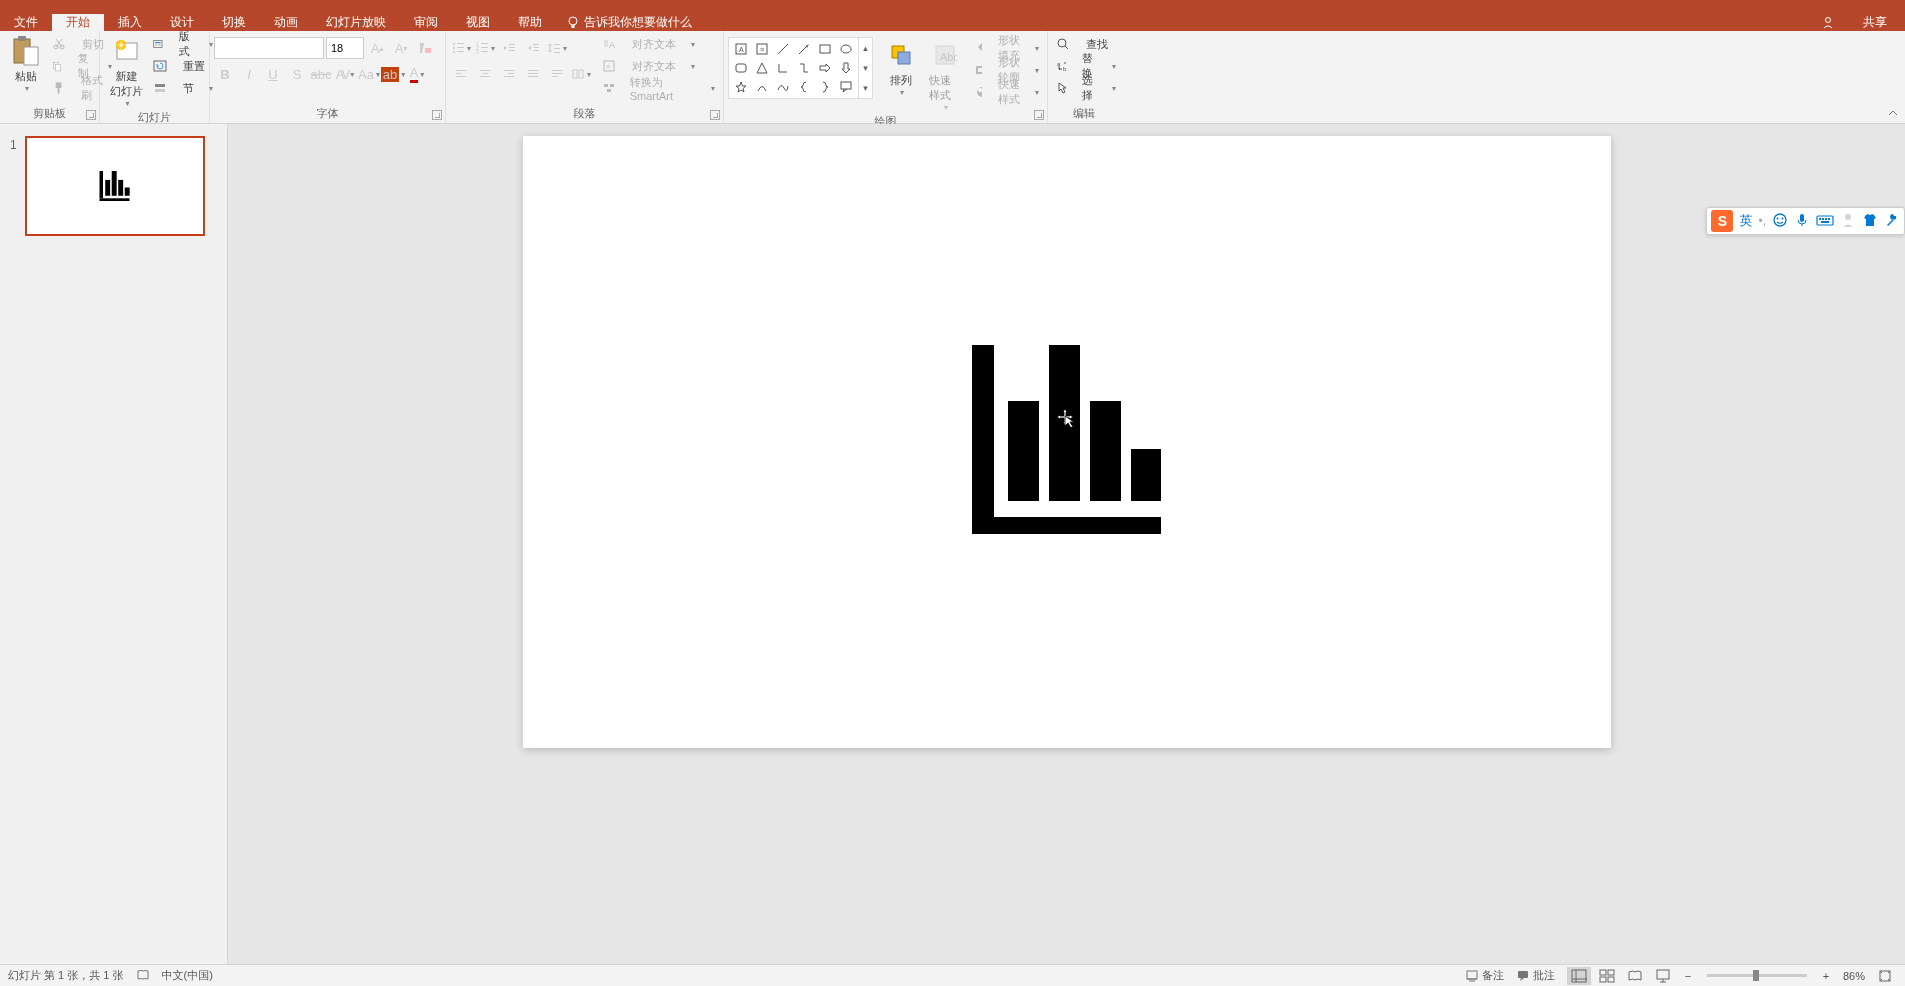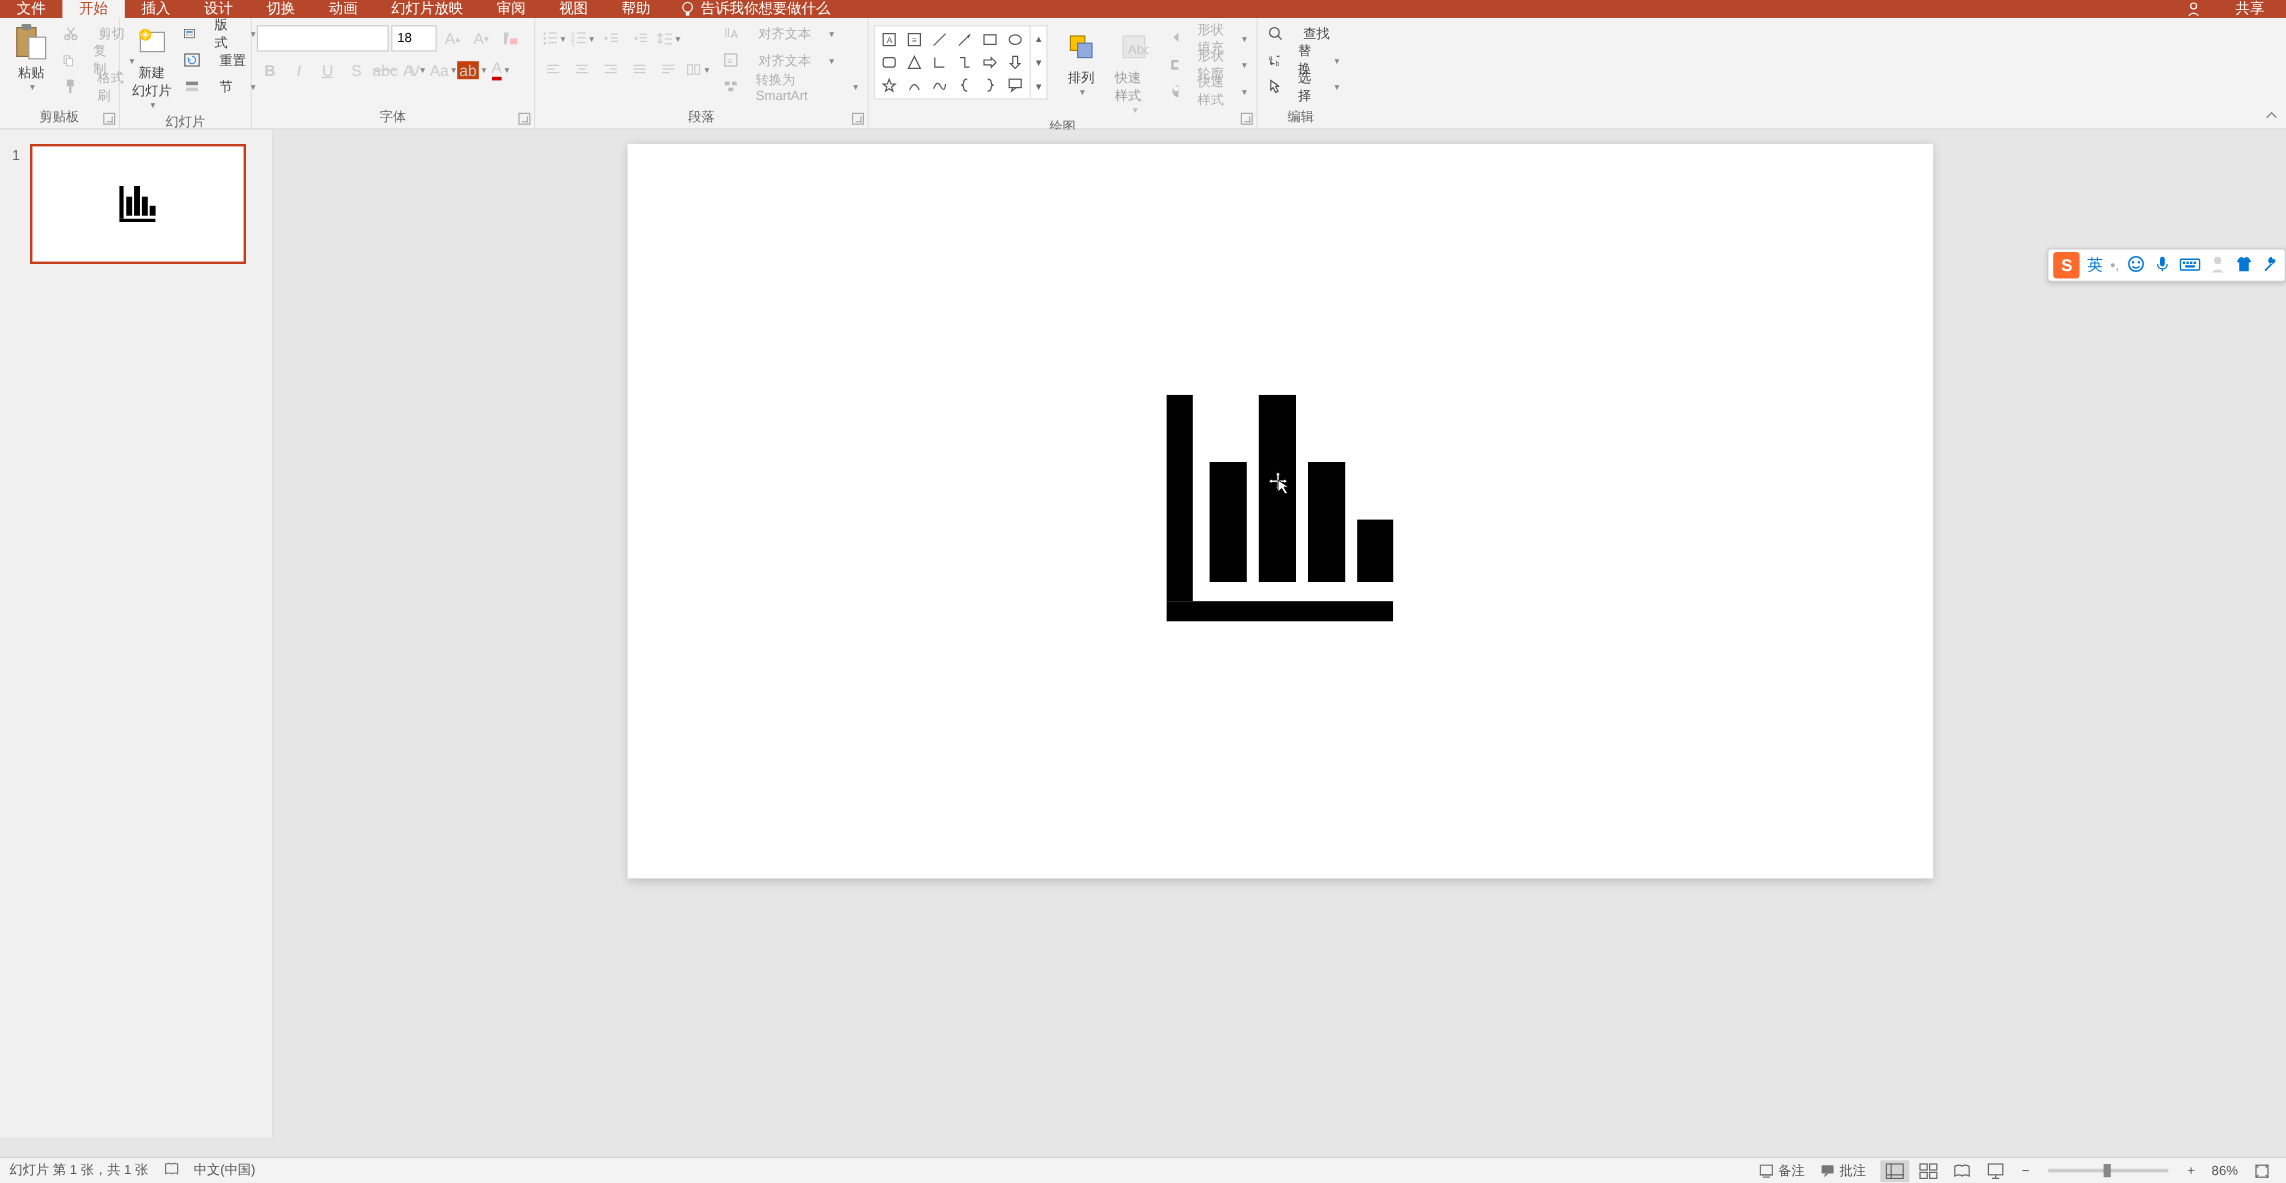--- a/index.html
+++ b/index.html
@@ -1,19 +1,19 @@
 <!DOCTYPE html>
 <html><head>
   <meta charset="utf-8">
   <style>
     * { margin: 0; padding: 0; box-sizing: border-box; font-family: "Microsoft YaHei", sans-serif; }
     body { background: #e6e6e6; overflow: hidden; width: 1905px; height: 986px; position: relative; }
     
     
-    .ribbon-tabs { background: #b7472a; height: 15px; display: flex; align-items: center; color: #fff; font-size: 12px; }
+    .ribbon-tabs { background: #b7472a; height: 31px; display: flex; align-items: flex-end; color: #fff; font-size: 12px; }
     .tab { padding: 0 14px; display: flex; align-items: center; cursor: pointer; }
     .tab.active { background: #f3f3f3; color: #b7472a; }
     .tell-me { display: flex; align-items: center; padding: 0 10px; cursor: pointer; }
     .tell-me svg { margin-right: 4px; }
     .share { margin-left: auto; padding: 0 18px; display: flex; align-items: center; cursor: pointer; gap: 24px; }
     .share svg { margin-right: 4px; }
     
     
     .ribbon { background: #f3f3f3; height: 93px; display: flex; border-bottom: 1px solid #d4d4d4; position: relative; }
     .collapse-ribbon { position: absolute; right: 6px; bottom: 2px; cursor: pointer; color: #777; font-size: 11px; }

